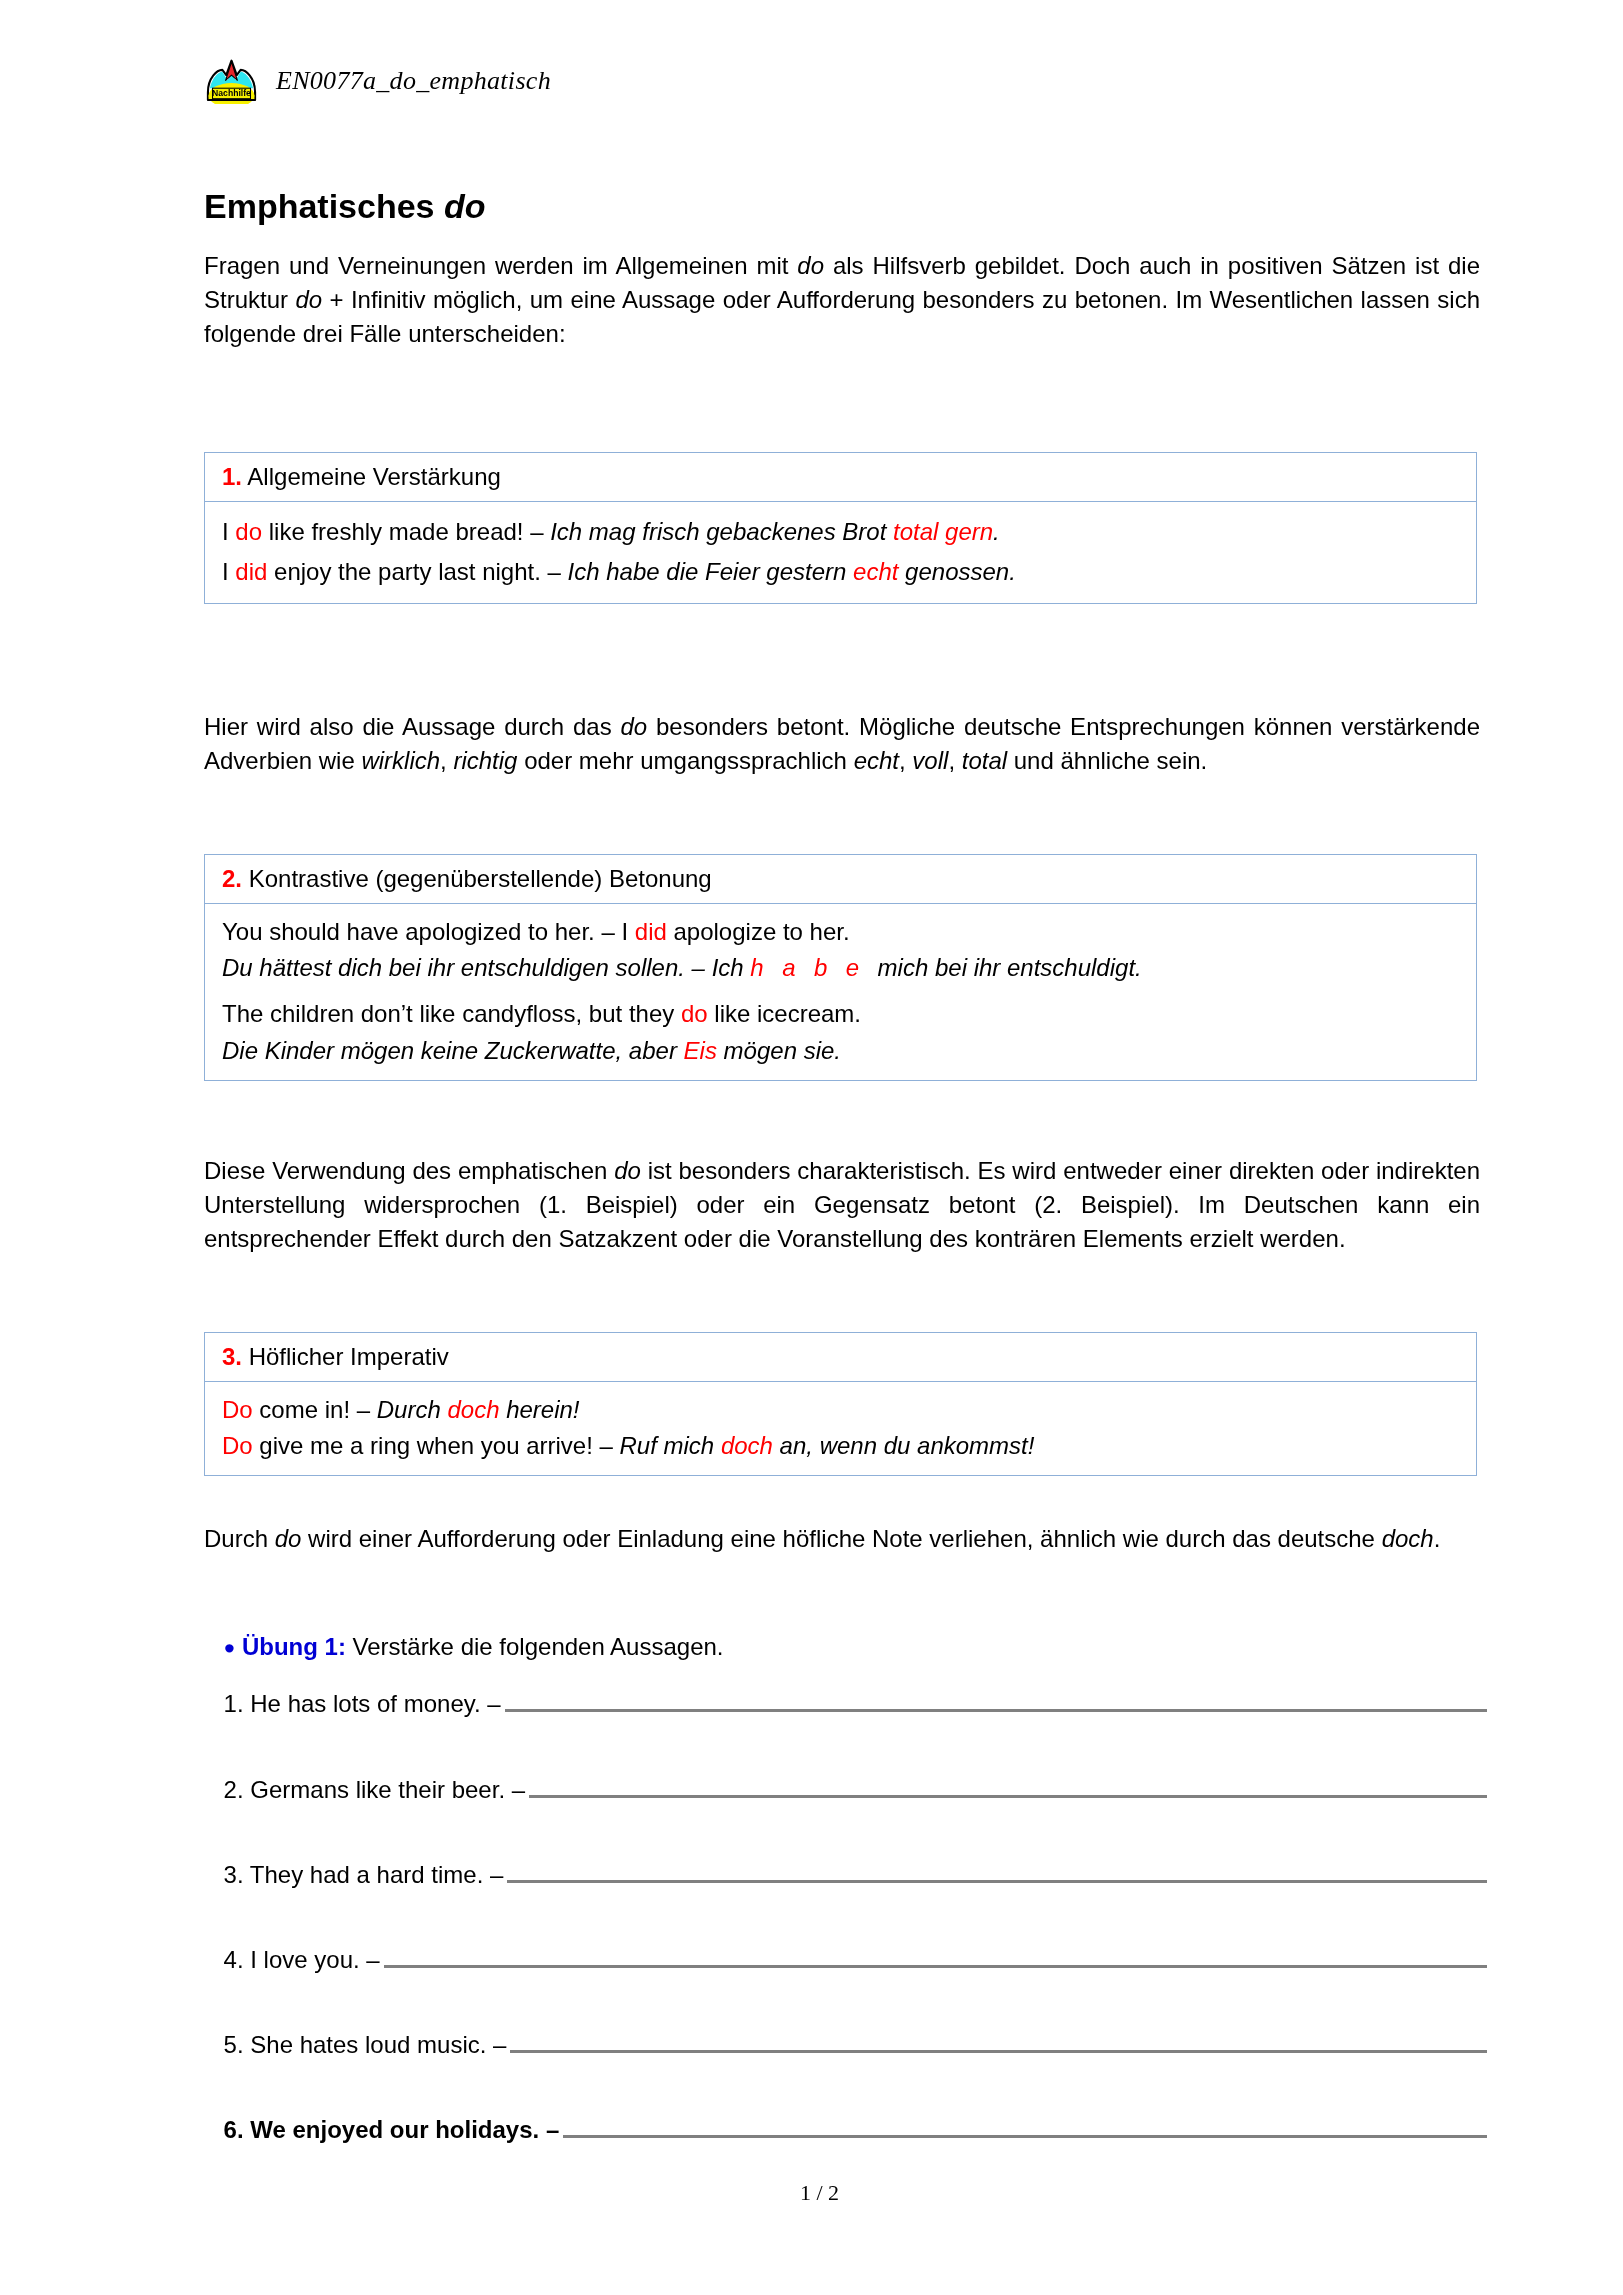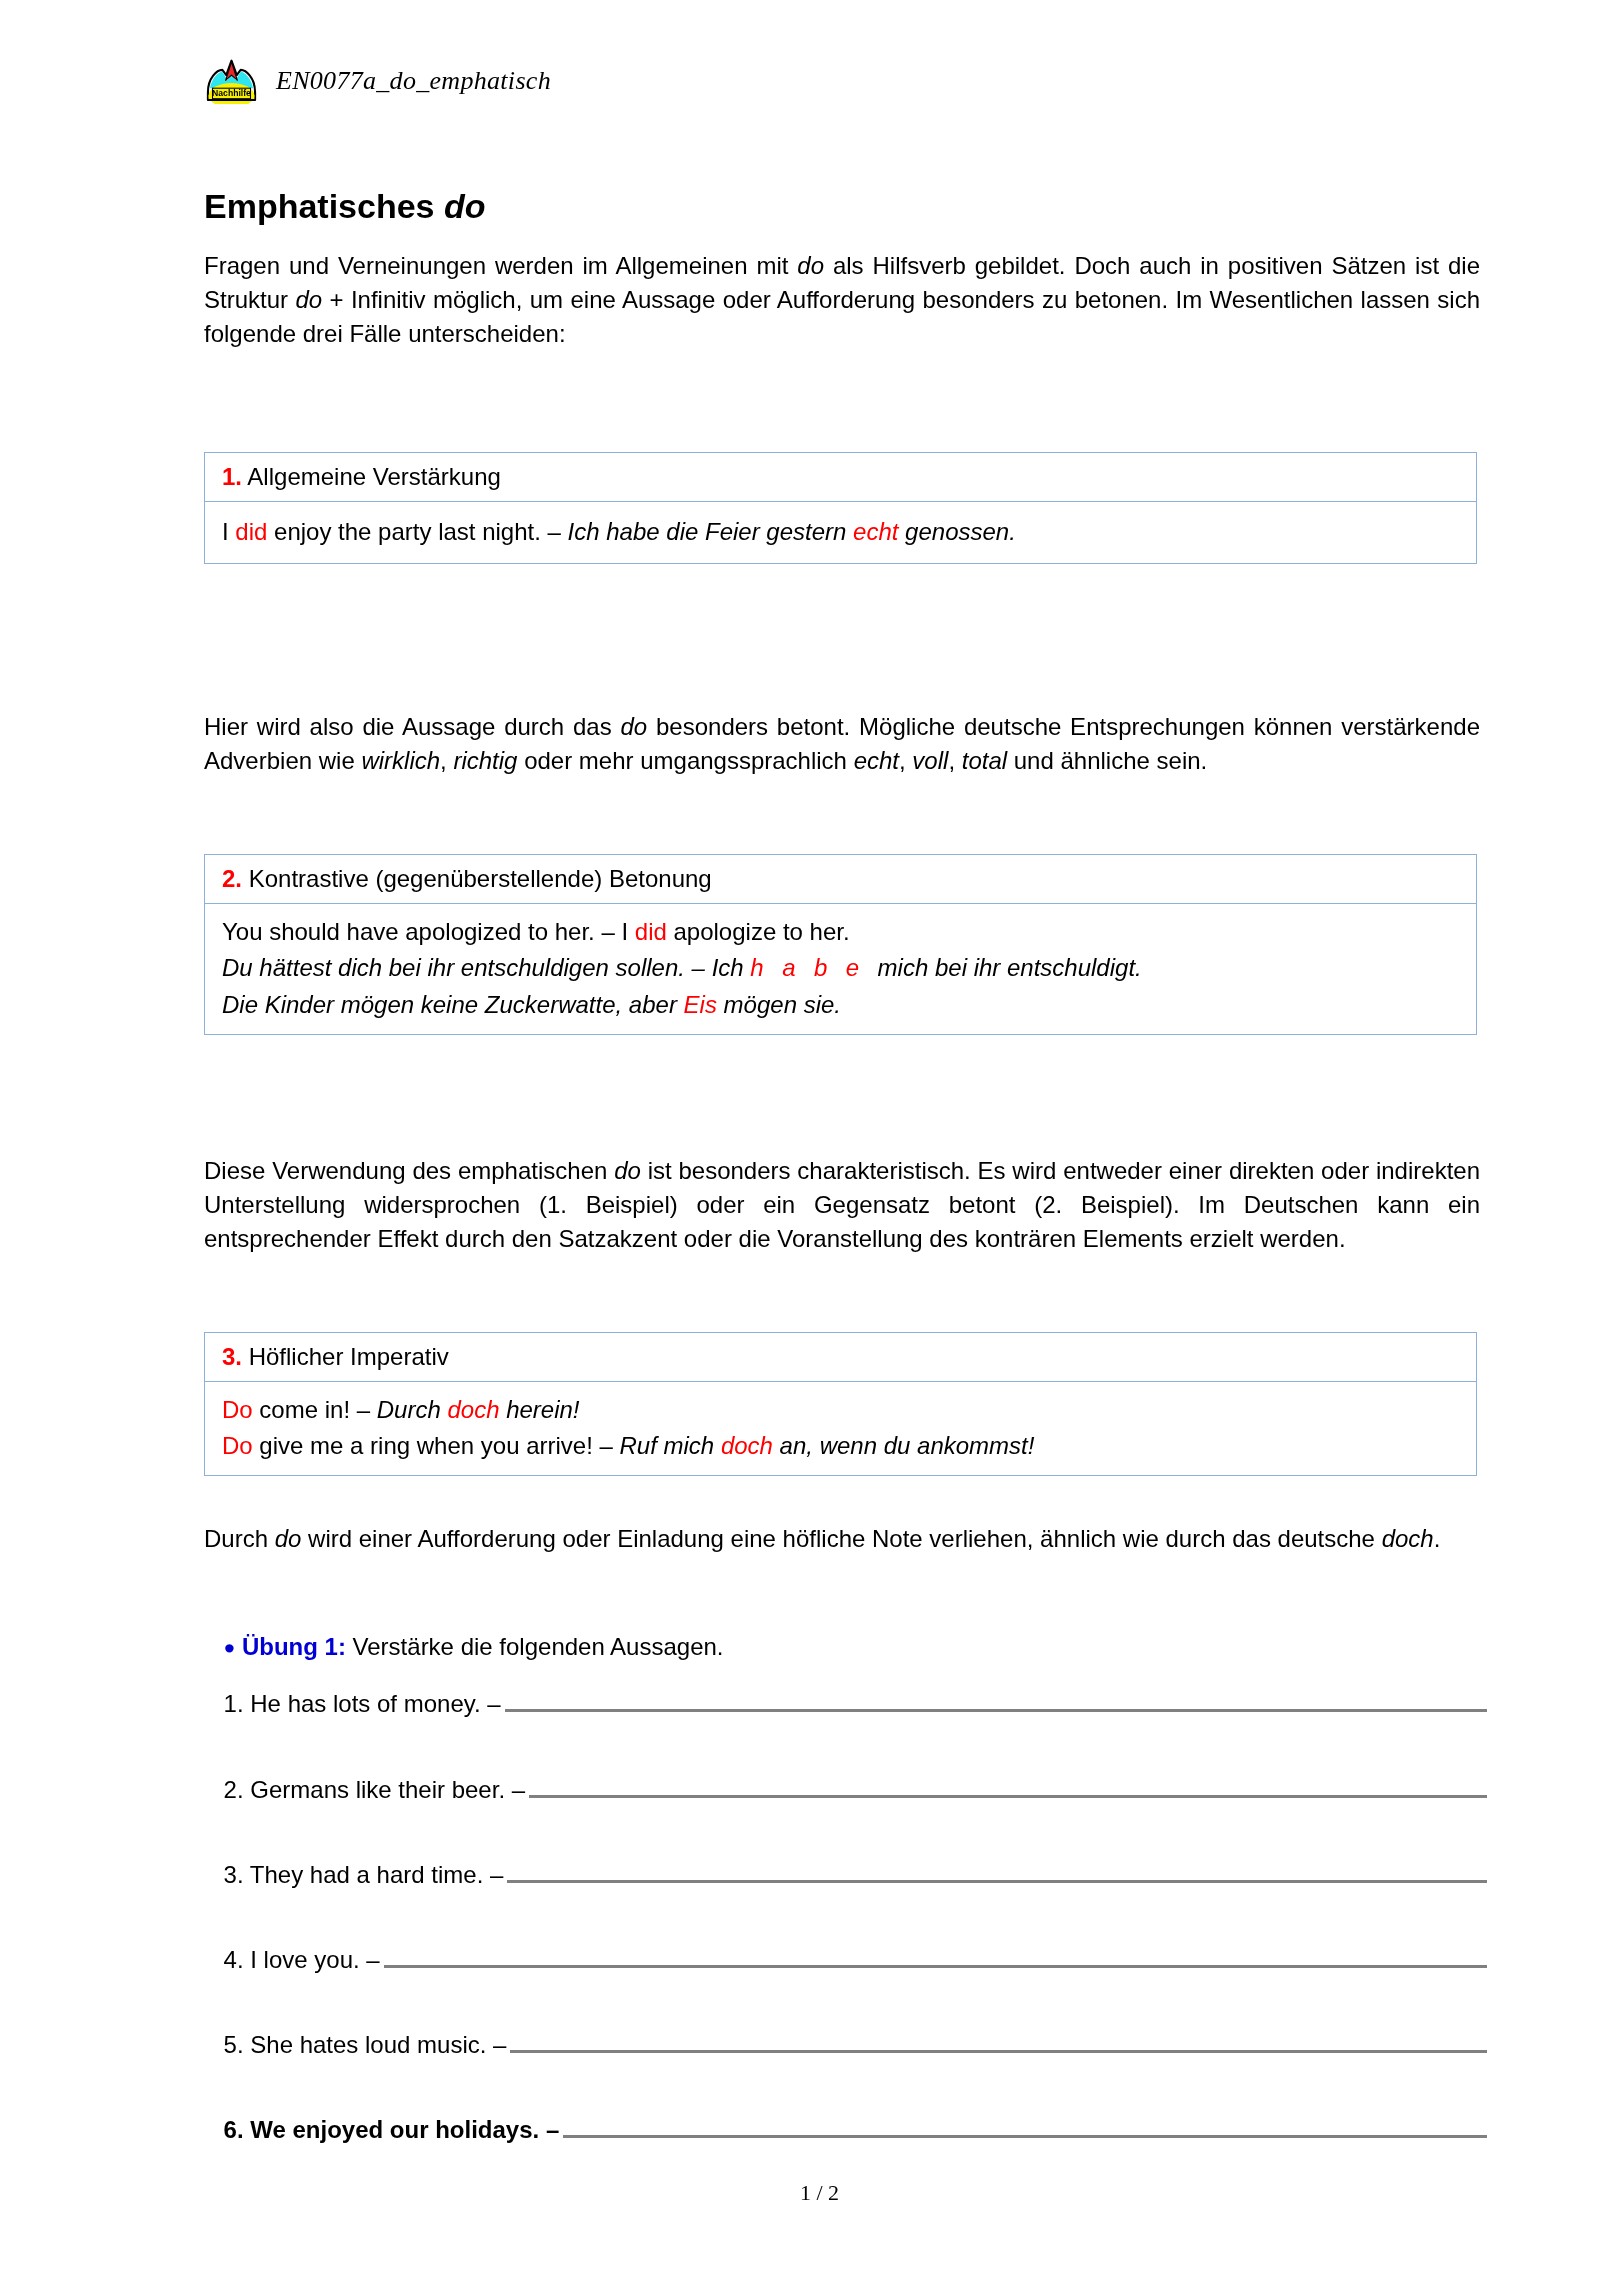--- a/index.html
+++ b/index.html
@@ -193,36 +193,38 @@
   <div class="doc">
 
     <h1 class="title"><span>Emphatisches </span><span class="it">do</span></h1>
 
     <p class="para" style="top:249px;"><span>Fragen und Verneinungen werden im Allgemeinen mit </span><span class="it">do</span><span> als Hilfsverb gebildet. Doch auch in positiven Sätzen ist die Struktur </span><span class="it">do</span><span> + Infinitiv möglich, um eine Aussage oder Aufforderung besonders zu betonen. Im Wesentlichen lassen sich folgende drei Fälle unterscheiden:</span></p>
 
     <div class="box" style="top:452px;">
       <div class="box-head"><span class="num">1.</span><span> Allgemeine Verstärkung</span></div>
       <div class="box-body">
 
+        <p class="ex"><span>I </span><span class="r">do</span><span> like freshly made bread! – </span><span class="i">Ich mag frisch gebackenes Brot </span><span class="ri">total gern</span><span class="i">.</span></p>
 
 
         <p class="ex"><span>I </span><span class="r">did</span><span> enjoy the party last night. – </span><span class="i">Ich habe die Feier gestern </span><span class="ri">echt</span><span class="i"> genossen.</span></p>
       </div>
     </div>
 
     <p class="para" style="top:710px;"><span>Hier wird also die Aussage durch das </span><span class="it">do</span><span> besonders betont. Mögliche deutsche Entsprechungen können verstärkende Adverbien wie </span><span class="it">wirklich</span><span>, </span><span class="it">richtig</span><span> oder mehr umgangssprachlich </span><span class="it">echt</span><span>, </span><span class="it">voll</span><span>, </span><span class="it">total</span><span> und ähnliche sein.</span></p>
 
     <div class="box" style="top:854px;">
       <div class="box-head"><span class="num">2.</span><span> Kontrastive (gegenüberstellende) Betonung</span></div>
       <div class="box-body">
 
         <p class="ex tight"><span>You should have apologized to her. – I </span><span class="r">did</span><span> apologize to her.</span></p>
 
         <p class="ex tight"><span class="i">Du hättest dich bei ihr entschuldigen sollen. – Ich </span><span class="ri sp"> h a b e </span><span class="i"> mich bei ihr entschuldigt.</span></p>
 
+        <p class="ex tight" style="margin-top:9.2px;"><span>The children don’t like candyfloss, but they </span><span class="r">do</span><span> like icecream.</span></p>
 
         <p class="ex tight"><span class="i">Die Kinder mögen keine Zuckerwatte, aber </span><span class="ri">Eis</span><span class="i"> mögen sie.</span></p>
       </div>
     </div>
 
     <p class="para" style="top:1154px;"><span>Diese Verwendung des emphatischen </span><span class="it">do</span><span> ist besonders charakteristisch. Es wird entweder einer direkten oder indirekten Unterstellung widersprochen (1. Beispiel) oder ein Gegensatz betont (2. Beispiel). Im Deutschen kann ein entsprechender Effekt durch den Satzakzent oder die Voranstellung des konträren Elements erzielt werden.</span></p>
 
     <div class="box" style="top:1332px;">
       <div class="box-head"><span class="num">3.</span><span> Höflicher Imperativ</span></div>
       <div class="box-body">

